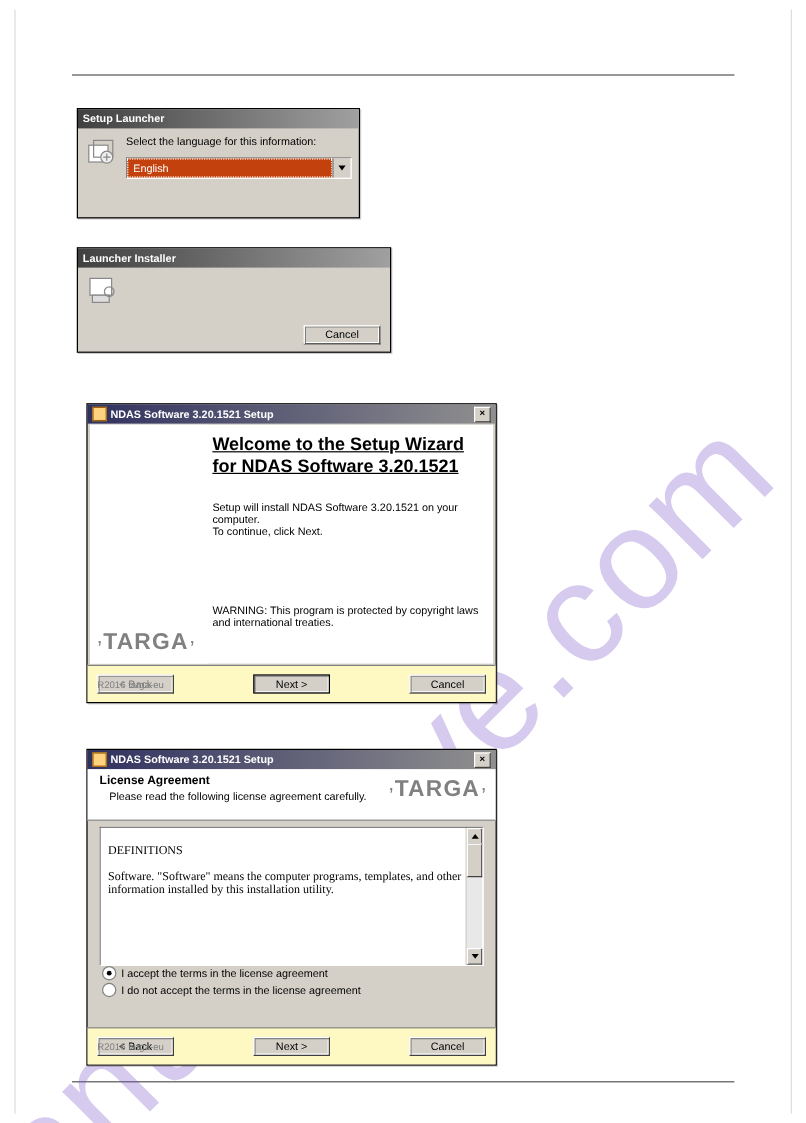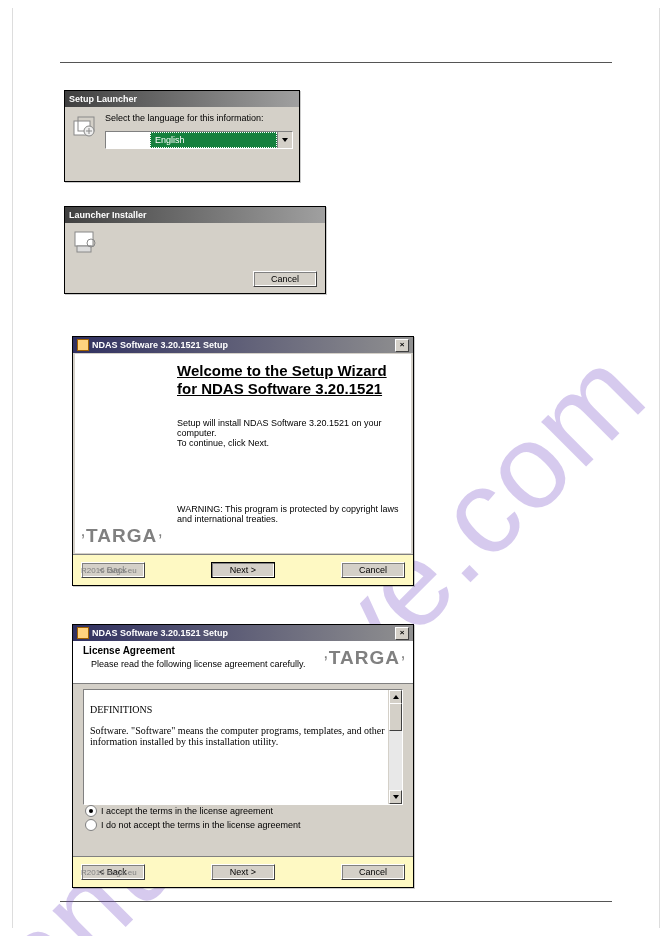--- a/index.html
+++ b/index.html
@@ -105,26 +105,25 @@
   .dropdown {
     background:#fff;
     border: 1px solid #808080;
     border-right-color:#fff; border-bottom-color:#fff;
     padding:0;
     display:flex;
     height:16px;
     font-size:9px;
   }
   .dropdown .sel {
-    background:#15803d;
+    background:#c2410c;
     color:#fff;
     flex:1;
     padding: 2px 4px;
     border:1px dotted #fff;
-    margin-left:44px;
   }
   .dropdown .arrow {
     width:14px;
     background:#d4d0c8;
     border-left:1px solid #808080;
     display:flex;align-items:center;justify-content:center;
   }
   .arrow-down {
     width:0;height:0;
     border-left:3px solid transparent;

